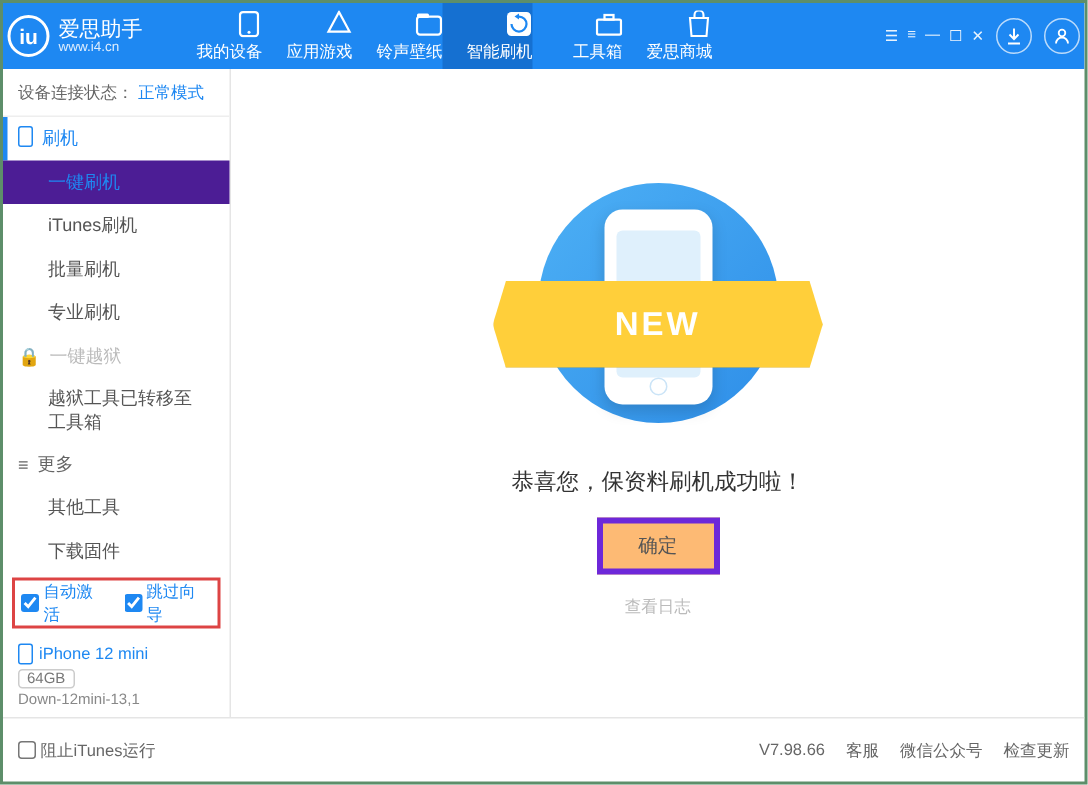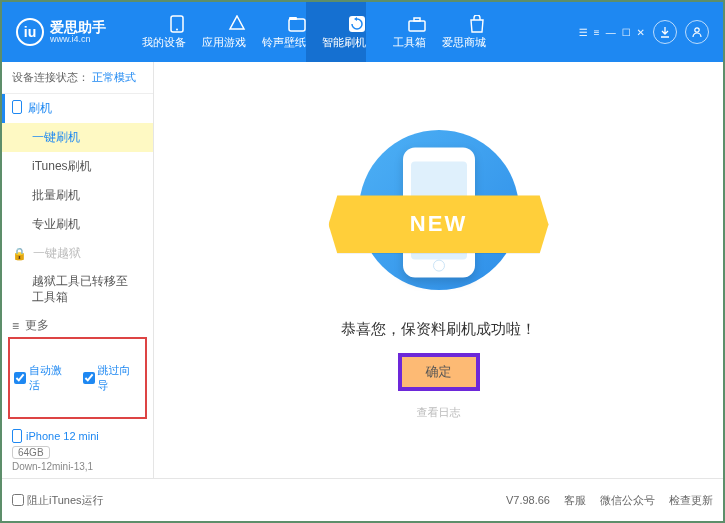--- a/index.html
+++ b/index.html
@@ -1,42 +1,42 @@
 <!DOCTYPE html>
 <html><head>
 <meta charset="utf-8">
 <style>
 *{box-sizing:border-box;margin:0;padding:0}
 body{font-family:"Microsoft YaHei","PingFang SC",sans-serif;font-size:12px;color:#333;background:#5d8e6a}
 .app{width:725px;height:523px;margin:0;border:2px solid #5d8e6a;background:#fff;display:flex;flex-direction:column;overflow:hidden}
-.topbar{height:60px;background:#1e88f2;display:flex;align-items:center;padding:0 14px;color:#fff}
+.topbar{height:44px;background:#1e88f2;display:flex;align-items:center;padding:0 3px;color:#fff}
 .logo-wrap{display:flex;align-items:center;gap:6px;margin-right:20px}
 .logo-circle{width:28px;height:28px;border:2px solid #fff;border-radius:50%;display:flex;align-items:center;justify-content:center;font-size:14px;font-weight:bold}
-.logo-text{font-size:14px;font-weight:bold;line-height:1}
+.logo-text{font-size:14px;font-weight:normal;line-height:1}
 .logo-url{font-size:9px;opacity:.85}
 .nav{display:flex;height:100%}
 .nav-item{width:60px;display:flex;flex-direction:column;align-items:flex-end;justify-content:center;gap:2px;font-size:11px;cursor:pointer}
 .nav-item.active{background:#1570d1}
 .nav-icon{width:18px;height:18px;display:flex;align-items:center;justify-content:center}
 .top-right{margin-left:auto;display:flex;align-items:center;gap:8px}
 .win-ctrl{font-size:10px;opacity:.9;display:flex;gap:6px}
 .round-btn{width:24px;height:24px;border:1.5px solid rgba(255,255,255,.7);border-radius:50%;display:flex;align-items:center;justify-content:center}
 .body{flex:1;display:flex;overflow:hidden}
 .sidebar{width:152px;border-right:1px solid #e5e5e5;display:flex;flex-direction:column;overflow:hidden}
 .conn{padding:8px 10px;font-size:11px;color:#666;border-bottom:1px solid #eee}
 .conn .mode{color:#1e88f2}
 .tree{flex:1;overflow:auto;font-size:12px}
 .tree-section{display:flex;align-items:flex-start;gap:6px;padding:6px 10px;color:#555}
 .tree-section.active{border-left:3px solid #1e88f2;color:#1e88f2;padding-left:7px}
 .tree-item{padding:6px 10px 6px 30px;color:#555;cursor:pointer}
-.tree-item.sel{background:#fef9c3;color:#1e88f2}
+.tree-item.sel{background:#4c1d95;color:#1e88f2}
 .tree-item.multi{line-height:1.3}
 .sec-more{display:flex;align-items:center;gap:6px;padding:6px 10px;color:#666}
 .lock-section{display:flex;align-items:center;gap:6px;padding:6px 10px;color:#bbb}
-.checks{border:2px solid #d44;margin:4px 6px;padding:24px 4px;display:flex;gap:10px;font-size:11px}
+.checks{border:2px solid #d44;margin:4px 6px;padding:0 4px;display:flex;gap:10px;font-size:11px}
 .chk{display:flex;align-items:center;gap:3px;color:#1e88f2}
 .chk input{accent-color:#1e88f2;width:12px;height:12px}
 .device{padding:6px 10px;font-size:11px}
 .device-name{color:#1e88f2;font-weight:500;display:flex;align-items:center;gap:4px}
 .badge{display:inline-block;border:1px solid #ccc;border-radius:3px;padding:0 5px;font-size:10px;color:#777;margin-top:3px}
 .dwn{color:#888;font-size:10px;margin-top:2px}
 .main{flex:1;display:flex;flex-direction:column;align-items:center;justify-content:center;position:relative;padding:20px}
 .illus{width:180px;height:180px;position:relative;display:flex;align-items:center;justify-content:center}
 .i-circle{width:160px;height:160px;border-radius:50%;background:linear-gradient(135deg,#4db0f5,#2e8ee8);position:relative;overflow:hidden}
 .i-phone{position:absolute;left:50%;top:50%;transform:translate(-50%,-48%);width:72px;height:130px;background:#fff;border-radius:12px;box-shadow:0 4px 10px rgba(0,0,0,.15)}

